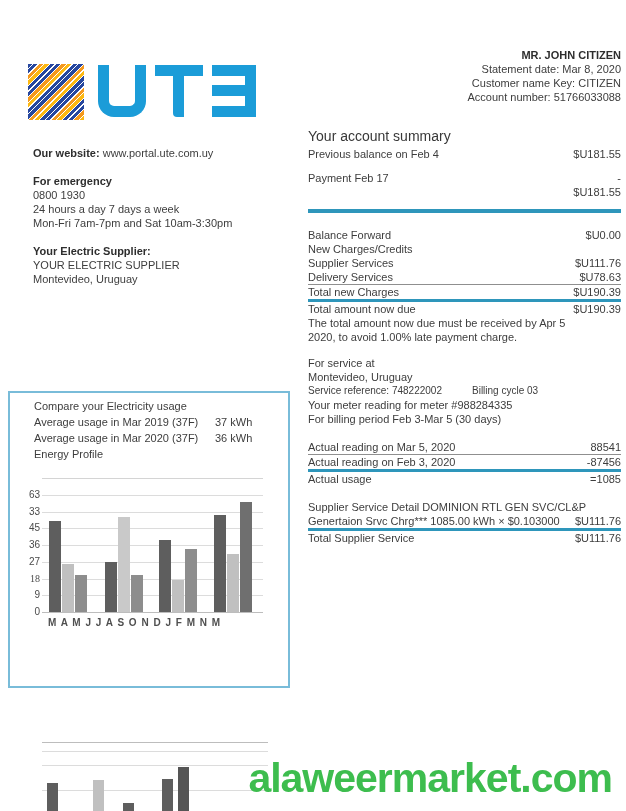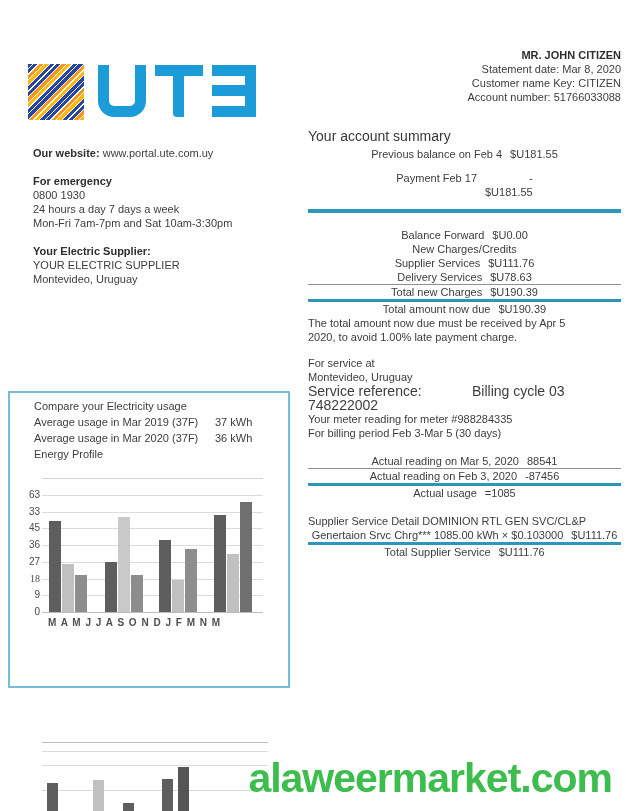--- a/index.html
+++ b/index.html
@@ -39,27 +39,27 @@
 
   
   .contact{position:absolute;left:33px;top:146px;width:250px;font-size:11px;line-height:14px;}
   .contact .gap{height:14px;}
   .b{font-weight:bold;color:#2e2e2e;}
 
   
   .rightcol{position:absolute;left:308px;top:48px;width:313px;font-size:11px;line-height:14px;}
   .addr{text-align:right;}
   .summary-title{font-size:14px;line-height:17px;margin-top:24px;margin-bottom:2px;color:#383838;}
-  .row{display:flex;justify-content:center;align-items:flex-start;gap:8px;}
+  .row{display:flex;justify-content:space-between;align-items:flex-start;gap:8px;}
   .row .val{text-align:right;white-space:nowrap;}
   .thin-b{border-bottom:1px solid #8f8f8f;}
   .blue-b{border-bottom:3px solid var(--rule-blue);}
   .blue-rule{height:4px;background:var(--rule-blue);margin-top:10px;margin-bottom:15px;}
   .note{width:280px;margin-bottom:12px;}
-  .svcline{font-size:14px;line-height:14px;display:flex;}
+  .svcline{font-size:10px;line-height:14px;display:flex;}
   .svcline .ref{width:164px;} .sp10{height:10px;} .sp14{height:14px;}
 
   
   .chartbox{position:absolute;left:8px;top:391px;width:282px;height:297px;
     border:2px solid var(--box-border);background:#fff;}
   .cb-text{position:absolute;left:24px;top:5px;width:244px;font-size:11px;line-height:16px;}
   .cb-row{display:flex;align-items:center;}
   .cb-row .lbl{width:181px;}
   .yaxis{position:absolute;left:6px;top:96px;width:24px;height:135px;}
   .ytick{position:absolute;right:0;width:24px;text-align:right;font-size:10px;color:#4a4a4a;line-height:12px;}

